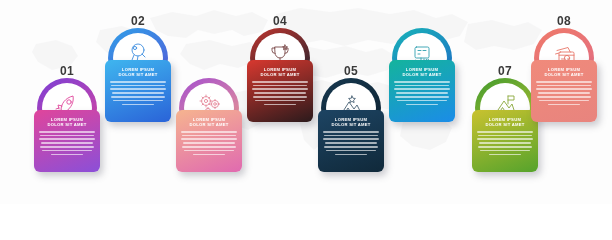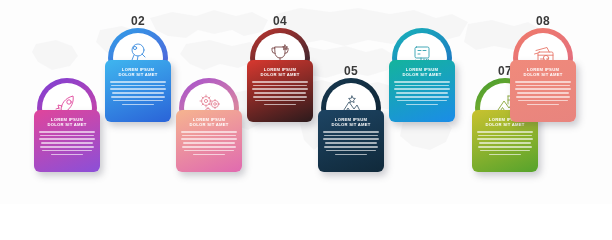--- a/index.html
+++ b/index.html
@@ -127,20 +127,21 @@
       <path d="M480 118 L502 114 L520 120 L532 130 L524 146 L504 154 L486 148 L474 136 Z"></path>
       <path d="M100 30 L122 26 L140 32 L148 42 L140 54 L122 58 L106 52 L96 42 Z"></path>
       <path d="M36 44 L56 40 L72 46 L78 56 L70 66 L52 70 L38 62 L32 52 Z"></path>
       <path d="M228 94 L248 90 L264 96 L272 108 L264 122 L248 130 L232 124 L224 110 Z"></path>
       <path d="M180 110 L198 106 L212 114 L216 126 L206 136 L190 138 L178 128 Z"></path>
       <path d="M540 60 L556 56 L570 62 L574 72 L566 82 L550 84 L538 76 Z"></path>
     </g>
   </svg>
 
   <div class="step" style="left:26px;top:66px;">
+    <div class="num">01</div>
     <div class="ring-wrap">
       <div class="ring" style="background: linear-gradient(150deg, rgb(122, 63, 214) 0%, rgb(224, 69, 155) 100%);"></div>
       <div class="ring-inner"></div>
       <div class="icon">
         <svg viewBox="0 0 34 30">
             <g fill="none" stroke="#e0459b" stroke-width="0.9" stroke-linecap="round" stroke-linejoin="round">
           <path d="M11 20 C11 14 15 8 23 6 C24 11 22 18 15 22 Z"></path>
           <circle cx="19" cy="12" r="2.2"></circle>
           <path d="M11 20 L8 23 M13 22 L10 25 M9 18 L6 19"></path>
           <path d="M12 16 L8 15 L9 19"></path>
@@ -361,21 +362,21 @@
           <i class="w2"></i>
           <i class="w3"></i>
           <i class="w4"></i>
           <i class="w5"></i>
           <i class="w6"></i>
           <i class="w7"></i>
       </div>
     </div>
   </div>
 
-  <div class="step" style="left:502px;top:16px;">
+  <div class="step" style="left:523px;top:16px;">
     <div class="num">08</div>
     <div class="ring-wrap">
       <div class="ring" style="background:linear-gradient(150deg,#ef7b6a 0%,#e06a86 100%);"></div>
       <div class="ring-inner"></div>
       <div class="icon">
         <svg viewBox="0 0 34 30">
             <g fill="none" stroke="#e8776a" stroke-width="0.9" stroke-linecap="round" stroke-linejoin="round">
           <rect x="12" y="12" width="15" height="10" rx="1.3"></rect>
           <path d="M12 15.2 h15"></path>
           <path d="M14.5 19 h3.5 M20.5 19 h2"></path>

